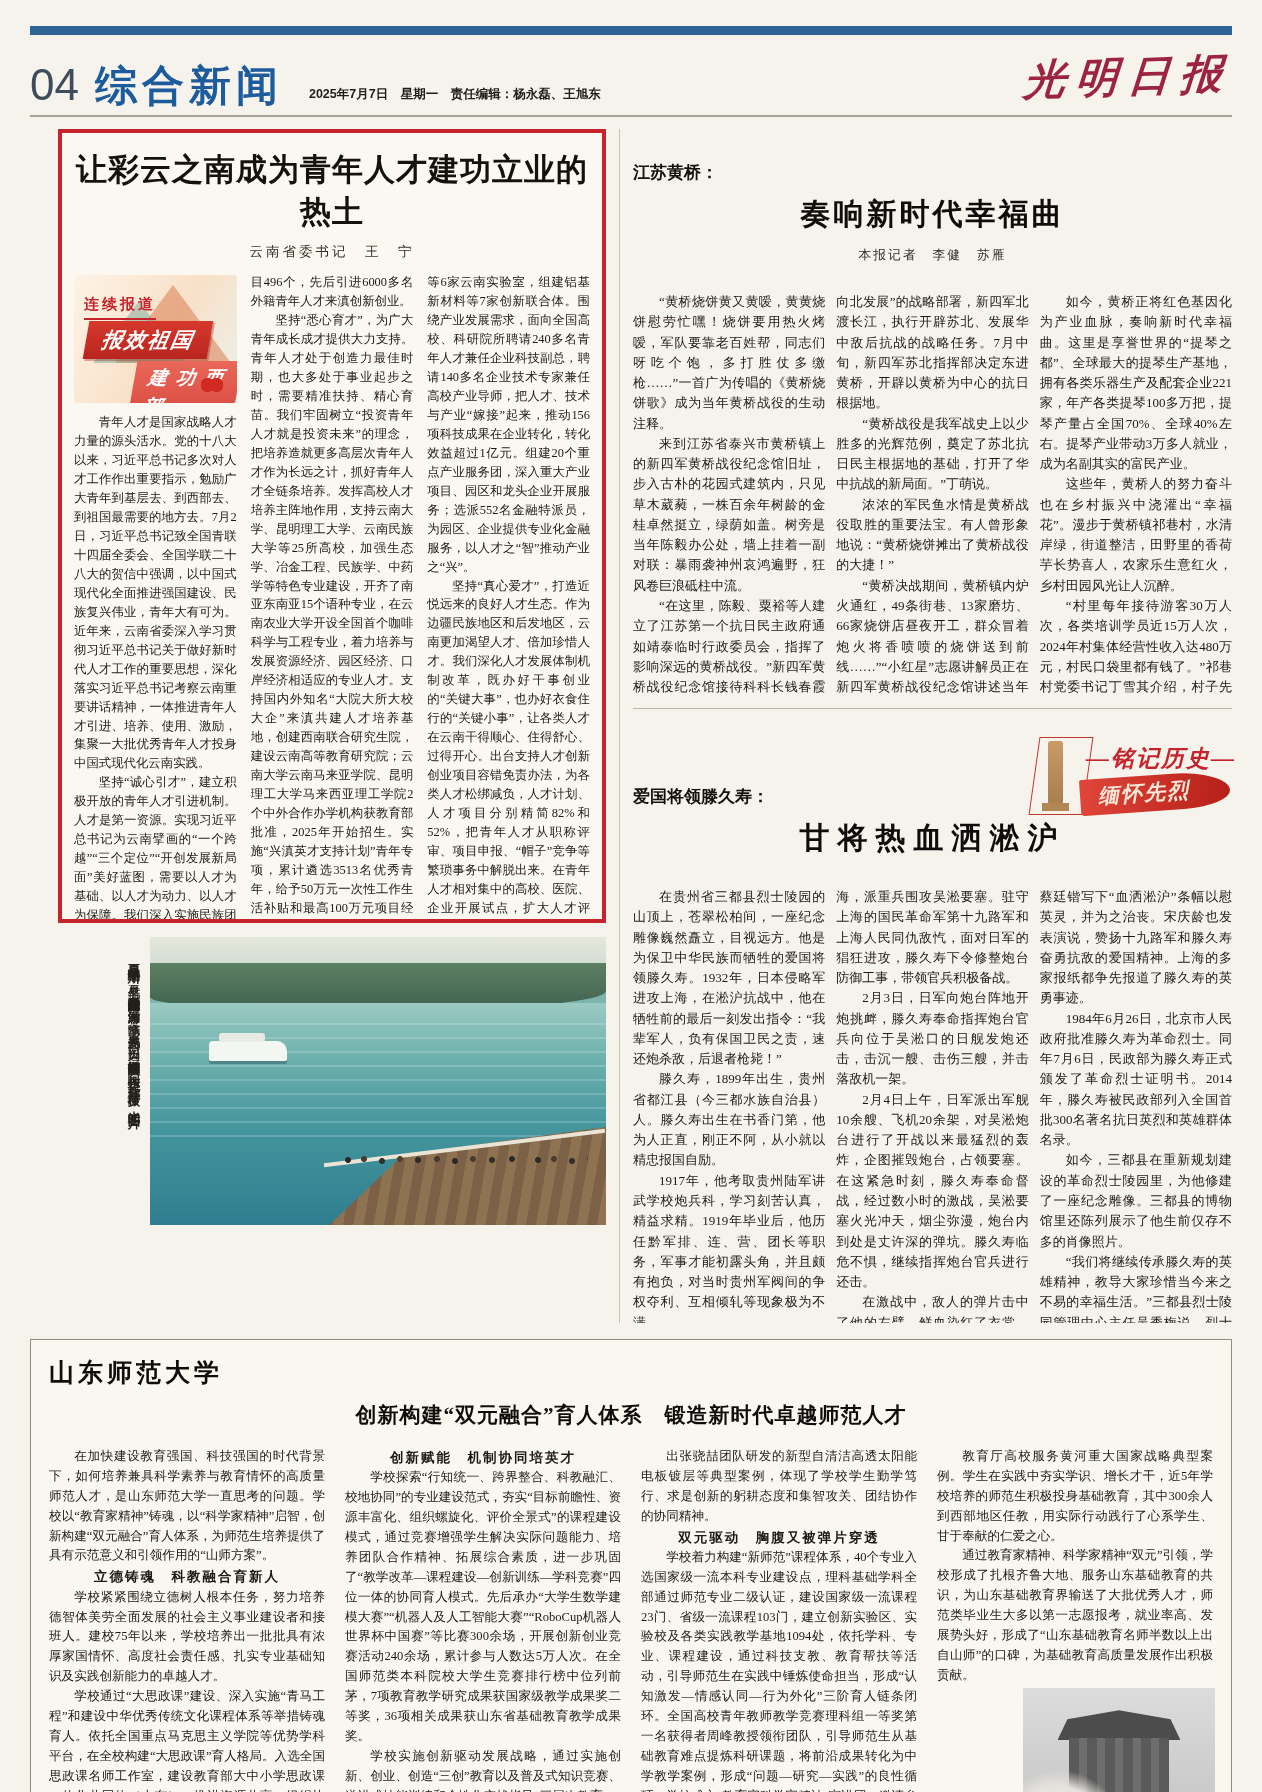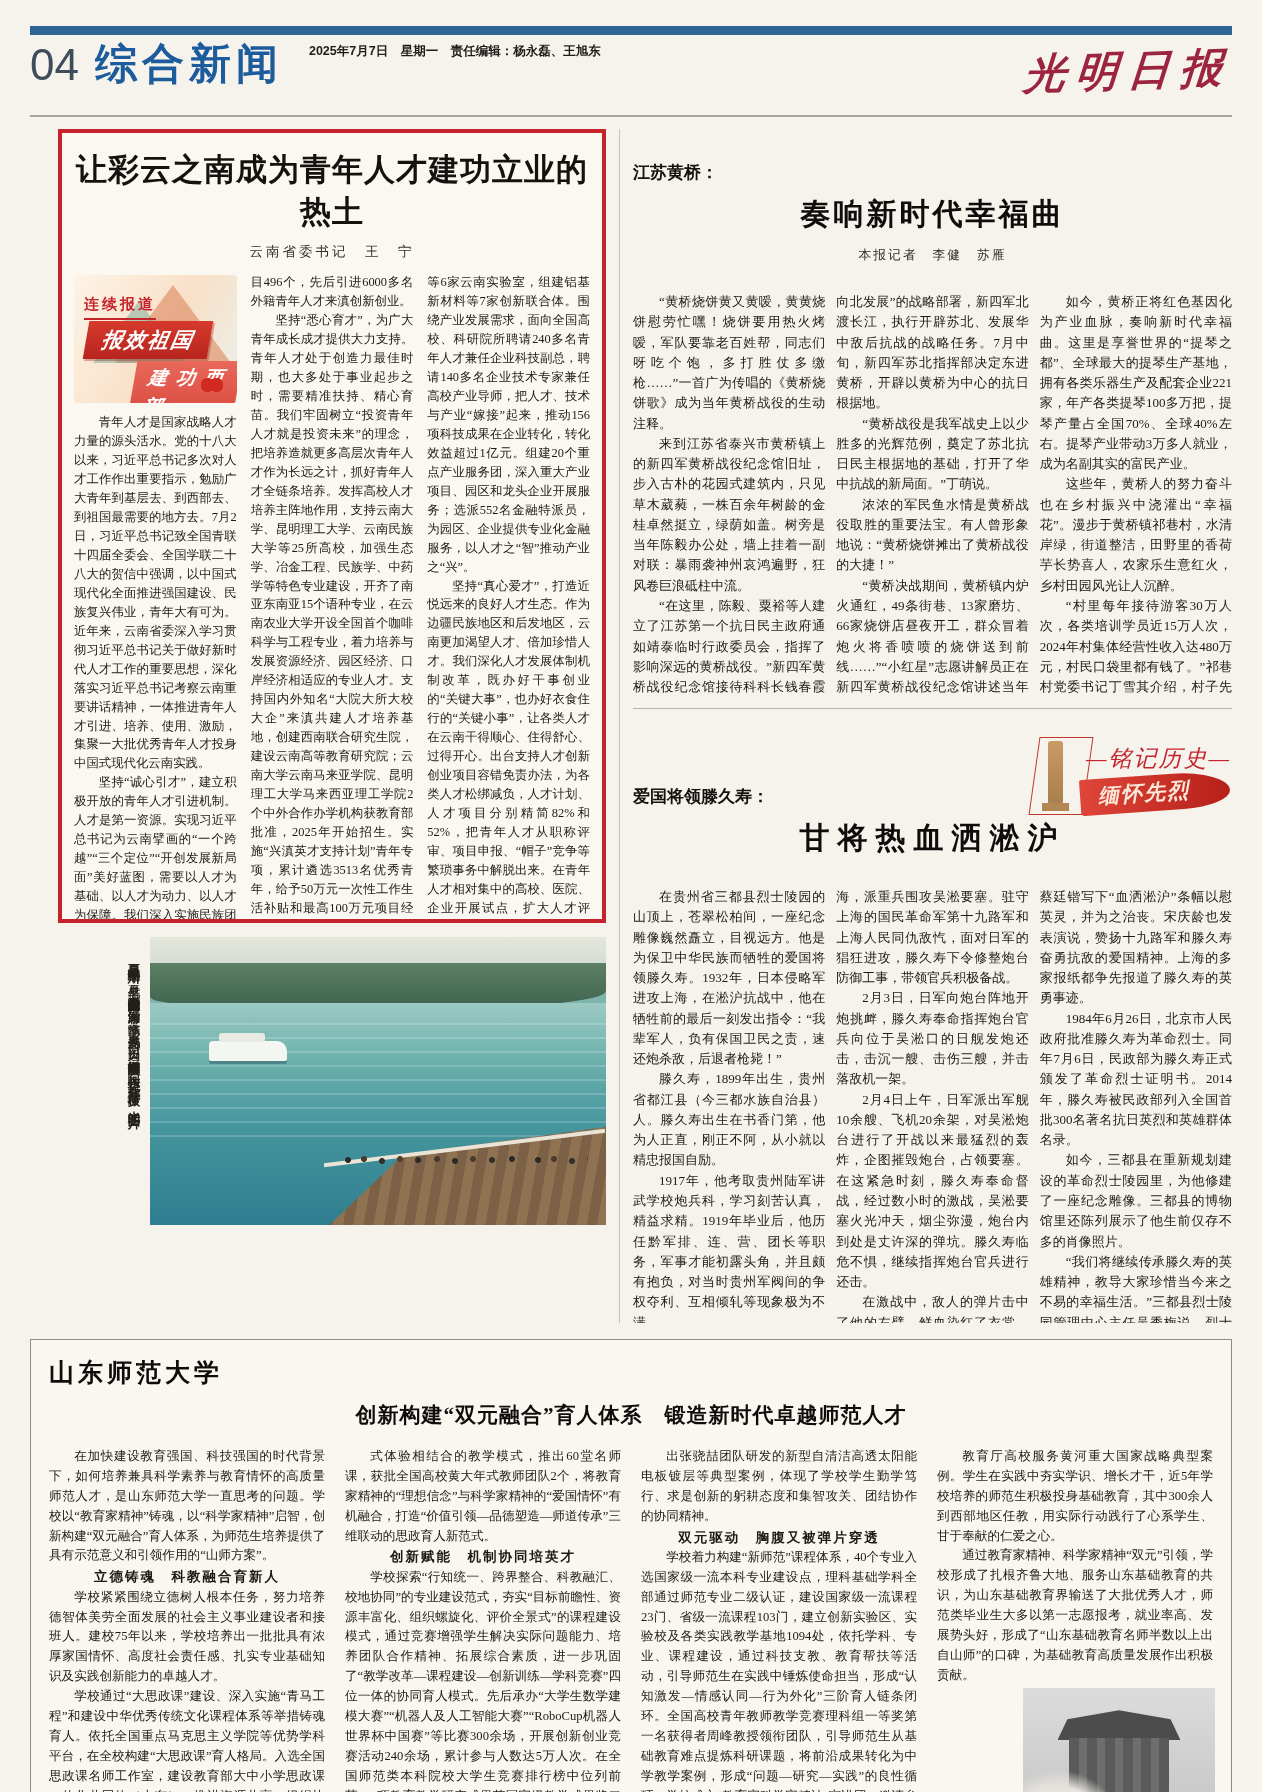--- a/index.html
+++ b/index.html
@@ -1,20 +1,20 @@
 <!DOCTYPE html>
 <html><head>
 <meta charset="utf-8">
 <style>
   html,body{margin:0;padding:0;}
   body{width:1262px;height:1792px;overflow:hidden;background:#f6f3ec;font-family:"Liberation Serif","DejaVu Serif",serif;color:#1c1a17;}
   .page{position:relative;width:1262px;height:1792px;box-sizing:border-box;padding:26px 30px 8px;}
   
   .top-rule{height:9px;background:#2e6496;}
-  .masthead{display:flex;align-items:flex-start;border-bottom:2px solid #a8a49a;padding:8px 0 8px;height:64px;box-sizing:content-box;}
+  .masthead{display:flex;align-items:flex-end;border-bottom:2px solid #a8a49a;padding:8px 0 8px;height:64px;box-sizing:content-box;}
   .page-num{font-family:"Liberation Sans",sans-serif;font-size:44px;line-height:1;color:#3e4c5c;margin-right:16px;}
   .section-title{font-family:"Liberation Sans",sans-serif;font-size:42px;line-height:1;font-weight:bold;color:#1c5b9c;letter-spacing:5px;}
   .dateline{font-family:"Liberation Sans",sans-serif;font-size:12.5px;color:#1f1d1a;margin-left:26px;margin-bottom:4px;font-weight:bold;}
   .logo{margin-left:auto;font-size:42px;font-weight:bold;font-style:italic;color:#9c2440;letter-spacing:10px;transform:skewX(-6deg) rotate(-2deg);margin-bottom:2px;}
   
   .main{display:flex;gap:0;margin-top:12px;}
   .left-wrap{width:548px;flex:none;padding-left:28px;}
   .right-wrap{flex:1;border-left:1px solid #c6c2b6;margin-left:13px;padding-left:13px;min-width:0;}
   
   .lead-box{border:4px solid #c5242c;background:#fbf8f1;box-sizing:border-box;height:794px;padding:4px 12px 10px;position:relative;overflow:hidden;}
@@ -53,21 +53,21 @@
   .art-byline{text-align:center;font-size:12.8px;letter-spacing:2px;margin-bottom:12px;color:#33302a;}
   .art-cols{display:flex;gap:11px;overflow:hidden;margin-top:28px;}
   .hq-cols{height:404px;}
   .art-col{flex:1;font-size:13px;line-height:1.56;text-align:justify;overflow:hidden;min-width:0;}
   .art-divider{border:none;border-top:1px solid #b9b5a9;margin:12px 0 0;}
   .tj-block{position:relative;margin-top:6px;}
   .memorial-badge{position:absolute;right:0;top:-6px;width:210px;height:86px;}
   .monu{position:absolute;left:26px;top:6px;width:15px;height:62px;background:linear-gradient(#c99a66,#a97f4e);border-radius:3px 3px 1px 1px;}
   .monu:after{content:"";position:absolute;left:-6px;bottom:-8px;width:27px;height:8px;background:#b28754;}
   .monu-frame{position:absolute;left:12px;top:2px;width:52px;height:76px;border:1.5px solid #c0392b;transform:skewX(-8deg);}
-  .mb-line1{position:absolute;left:64px;top:8px;color:#c5242c;font-weight:normal;font-style:italic;font-size:23px;letter-spacing:2px;white-space:nowrap;}
+  .mb-line1{position:absolute;left:64px;top:8px;color:#c5242c;font-weight:bold;font-style:italic;font-size:23px;letter-spacing:2px;white-space:nowrap;}
   .mb-flag{position:absolute;left:58px;top:40px;width:150px;height:36px;background:linear-gradient(100deg,#e0463a,#b51f17);border-radius:4px 60% 50% 6px/4px 90% 70% 6px;transform:rotate(-4deg);}
   .mb-line2{position:absolute;left:76px;top:44px;color:#fce8d8;font-weight:bold;font-style:italic;font-size:21px;letter-spacing:2px;transform:rotate(-4deg);white-space:nowrap;}
   .tj-kicker{padding-top:44px;}
   .tj-headline{margin:10px 0 14px;letter-spacing:8px;}
   .tj-cols{height:436px;}
   
   .uni-box{border:1.5px solid #8f8c82;background:#faf7f0;margin-top:16px;height:562px;box-sizing:border-box;padding:12px 18px 10px;position:relative;overflow:hidden;}
   .uni-org{font-family:"Liberation Sans",sans-serif;font-size:25px;font-weight:bold;letter-spacing:4px;margin:4px 0 12px;color:#0f0d0b;}
   .uni-headline{font-size:21px;font-weight:bold;text-align:center;letter-spacing:1px;margin-bottom:18px;color:#0f0d0b;}
   .uni-cols{display:flex;gap:20px;height:418px;overflow:hidden;}
@@ -218,21 +218,20 @@
     <div class="uni-org">山东师范大学</div>
     <div class="uni-headline">创新构建“双元融合”育人体系　锻造新时代卓越师范人才</div>
     <div class="uni-cols">
       <div class="uni-col">
         <p>在加快建设教育强国、科技强国的时代背景下，如何培养兼具科学素养与教育情怀的高质量师范人才，是山东师范大学一直思考的问题。学校以“教育家精神”铸魂，以“科学家精神”启智，创新构建“双元融合”育人体系，为师范生培养提供了具有示范意义和引领作用的“山师方案”。</p>
         <p class="uni-subhead">立德铸魂　科教融合育新人</p>
         <p>学校紧紧围绕立德树人根本任务，努力培养德智体美劳全面发展的社会主义事业建设者和接班人。建校75年以来，学校培养出一批批具有浓厚家国情怀、高度社会责任感、扎实专业基础知识及实践创新能力的卓越人才。</p>
         <p>学校通过“大思政课”建设、深入实施“青马工程”和建设中华优秀传统文化课程体系等举措铸魂育人。依托全国重点马克思主义学院等优势学科平台，在全校构建“大思政课”育人格局。入选全国思政课名师工作室，建设教育部大中小学思政课一体化共同体（山东），推进资源共享、组织协调、教研实践和经验推广。作为“青马工程”培养基地高校，学校积极打造大学生思政教育教学的创新载体“青马微课堂”，目前已完成10期1000多个微视频，引导学生树立正确的价值观和报国强国的“大志向”。依托教育部人文社科重点研究基地齐鲁文化研究院，打造面向本硕博全学段学生的齐鲁文化与中华文明学术公开课，创新课堂教学与沉浸</p>
       </div>
       <div class="uni-col">
-        <p class="frag">式体验相结合的教学模式，推出60堂名师课，获批全国高校黄大年式教师团队2个，将教育家精神的“理想信念”与科学家精神的“爱国情怀”有机融合，打造“价值引领—品德塑造—师道传承”三维联动的思政育人新范式。</p>
         <p class="uni-subhead">创新赋能　机制协同培英才</p>
         <p>学校探索“行知统一、跨界整合、科教融汇、校地协同”的专业建设范式，夯实“目标前瞻性、资源丰富化、组织螺旋化、评价全景式”的课程建设模式，通过竞赛增强学生解决实际问题能力、培养团队合作精神、拓展综合素质，进一步巩固了“教学改革—课程建设—创新训练—学科竞赛”四位一体的协同育人模式。先后承办“大学生数学建模大赛”“机器人及人工智能大赛”“RoboCup机器人世界杯中国赛”等比赛300余场，开展创新创业竞赛活动240余场，累计参与人数达5万人次。在全国师范类本科院校大学生竞赛排行榜中位列前茅，7项教育教学研究成果获国家级教学成果奖二等奖，36项相关成果获山东省基础教育教学成果奖。</p>
         <p>学校实施创新驱动发展战略，通过实施创新、创业、创造“三创”教育以及普及式知识竞赛、递进式技能训练和个性化实战指导“三层次教育”，学生获“挑战杯”全国大学生课外学术科技作品竞赛全国特等奖、中国国际“互联网+”大学生创新创业大赛金奖等奖项，涌现</p>
       </div>
       <div class="uni-col">
         <p class="frag">出张骁喆团队研发的新型自清洁高透太阳能电板镀层等典型案例，体现了学校学生勤学笃行、求是创新的躬耕态度和集智攻关、团结协作的协同精神。</p>
         <p class="uni-subhead">双元驱动　胸腹又被弹片穿透</p>
         <p>学校着力构建“新师范”课程体系，40个专业入选国家级一流本科专业建设点，理科基础学科全部通过师范专业二级认证，建设国家级一流课程23门、省级一流课程103门，建立创新实验区、实验校及各类实践教学基地1094处，依托学科、专业、课程建设，通过科技支教、教育帮扶等活动，引导师范生在实践中锤炼使命担当，形成“认知激发—情感认同—行为外化”三阶育人链条闭环。全国高校青年教师教学竞赛理科组一等奖第一名获得者周峰教授领衔团队，引导师范生从基础教育难点提炼科研课题，将前沿成果转化为中学教学案例，形成“问题—研究—实践”的良性循环。学校成立“教育家科学家精神”宣讲团，邀请参与“北斗导航”“深空探测”等重大工程的科学家与基础教育名师同台授课，打造“科技报国+教育强国”特色课程体系。</p>
 
       </div>

